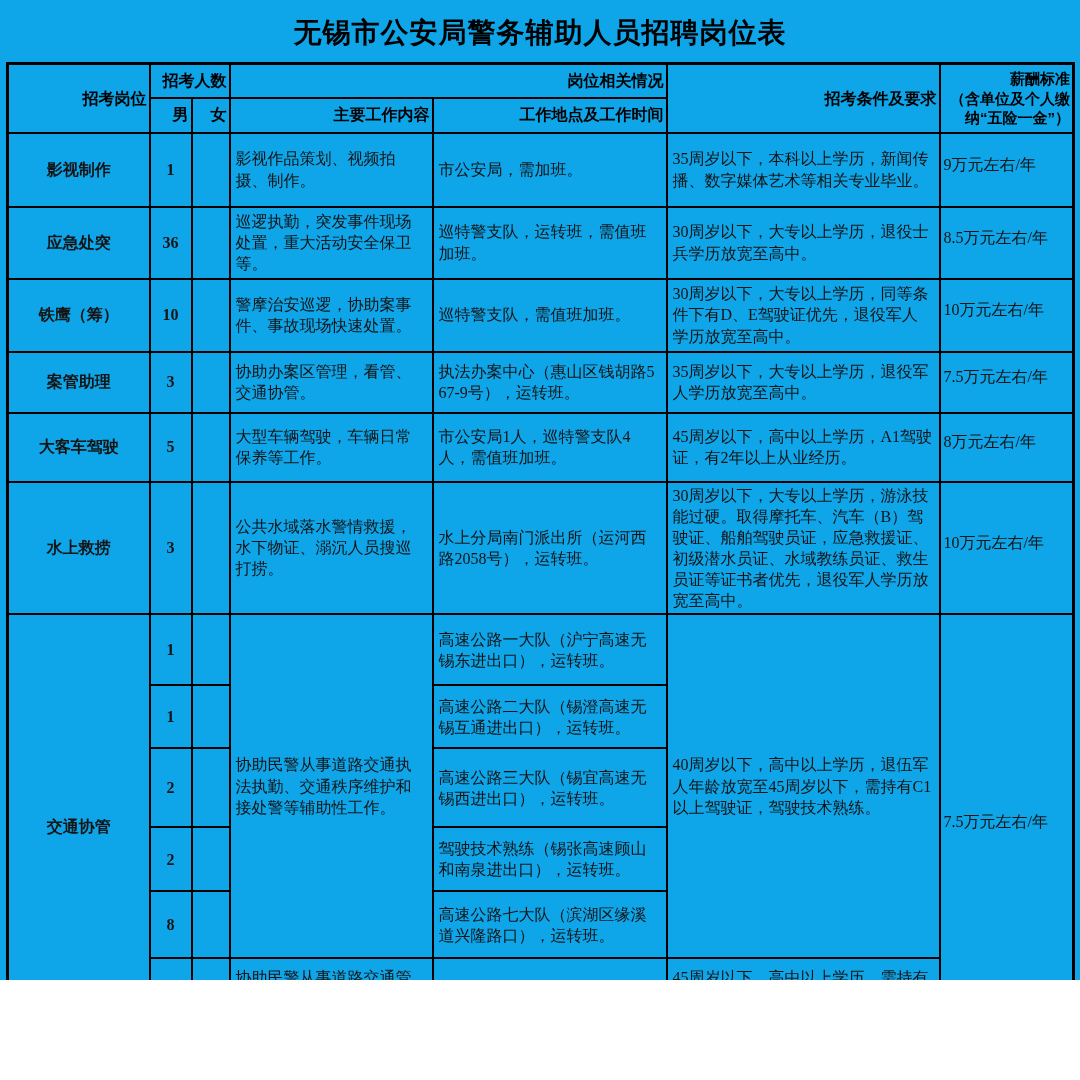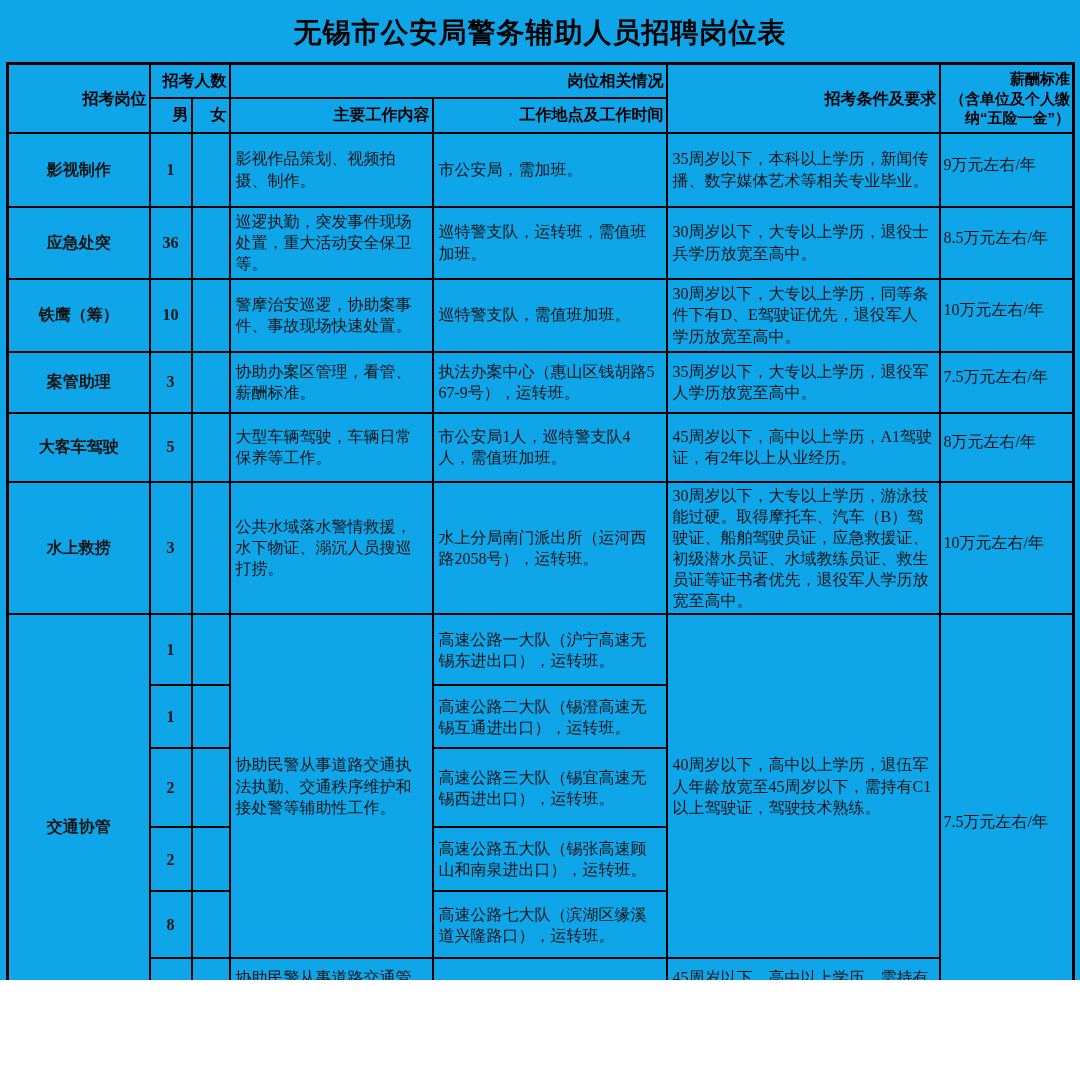--- a/index.html
+++ b/index.html
@@ -112,21 +112,21 @@
       <td class="l">警摩治安巡逻，协助案事件、事故现场快速处置。</td>
       <td class="l">巡特警支队，需值班加班。</td>
       <td class="l">30周岁以下，大专以上学历，同等条件下有D、E驾驶证优先，退役军人学历放宽至高中。</td>
       <td class="l salary-cell">10万元左右/年</td>
     </tr>
 
     <tr style="height:61px">
       <td class="c">案管助理</td>
       <td class="c">3</td>
       <td class="c"></td>
-      <td class="l">协助办案区管理，看管、薪酬标准。</td>
+      <td class="l">协助办案区管理，看管、交通协管。</td>
       <td class="l">执法办案中心（惠山区钱胡路567-9号），运转班。</td>
       <td class="l">35周岁以下，大专以上学历，退役军人学历放宽至高中。</td>
       <td class="l salary-cell">7.5万元左右/年</td>
     </tr>
 
     <tr style="height:69px">
       <td class="c">大客车驾驶</td>
       <td class="c">5</td>
       <td class="c"></td>
       <td class="l">大型车辆驾驶，车辆日常保养等工作。</td>
@@ -163,21 +163,21 @@
 
     <tr style="height:79px">
       <td class="c">2</td>
       <td class="c"></td>
       <td class="l">高速公路三大队（锡宜高速无锡西进出口），运转班。</td>
     </tr>
 
     <tr style="height:64px">
       <td class="c">2</td>
       <td class="c"></td>
-      <td class="l">高速公路五大队（锡张高速顾山和南泉进出口），运转班。</td>
+      <td class="l">驾驶技术熟练（锡张高速顾山和南泉进出口），运转班。</td>
     </tr>
 
     <tr style="height:67px">
       <td class="c">8</td>
       <td class="c"></td>
       <td class="l">高速公路七大队（滨湖区缘溪道兴隆路口），运转班。</td>
     </tr>
 
     <tr style="height:81px">
       <td class="c">1</td>

